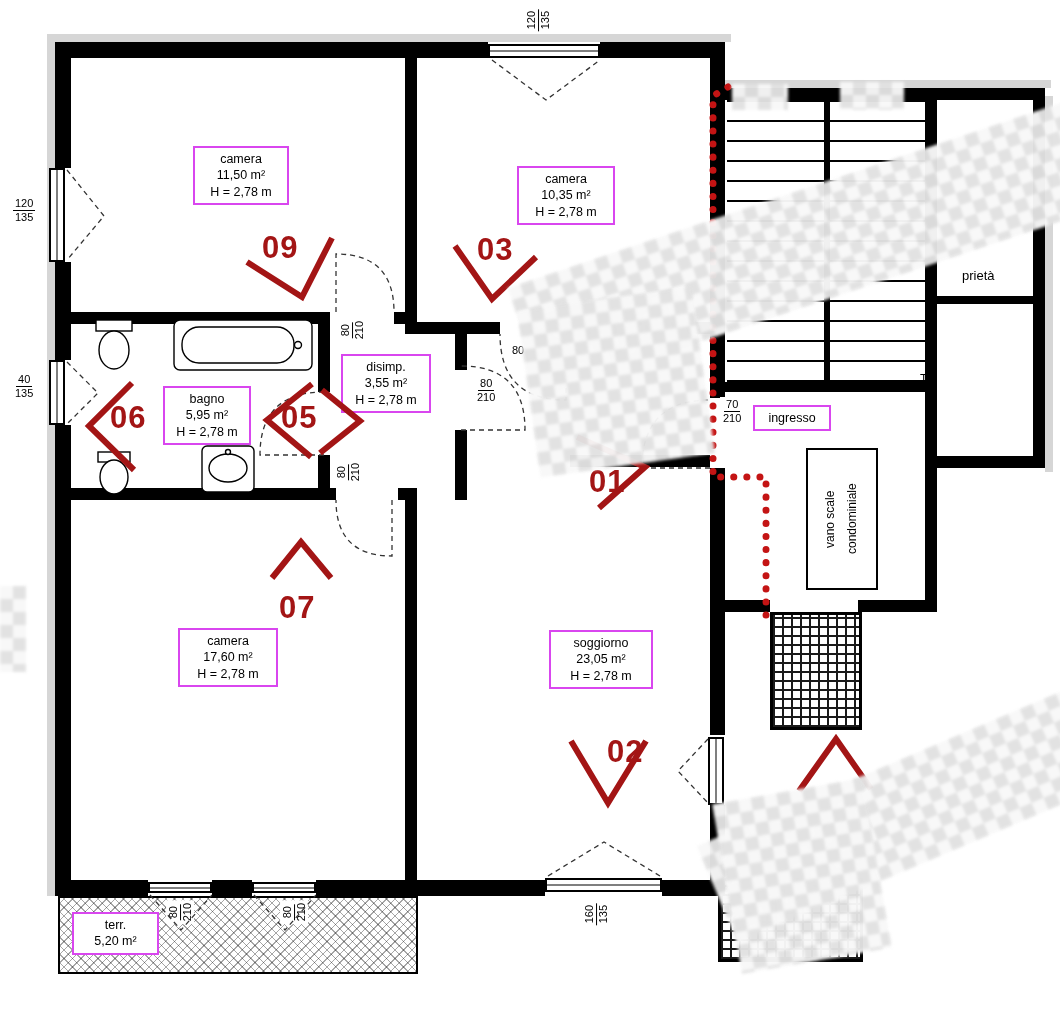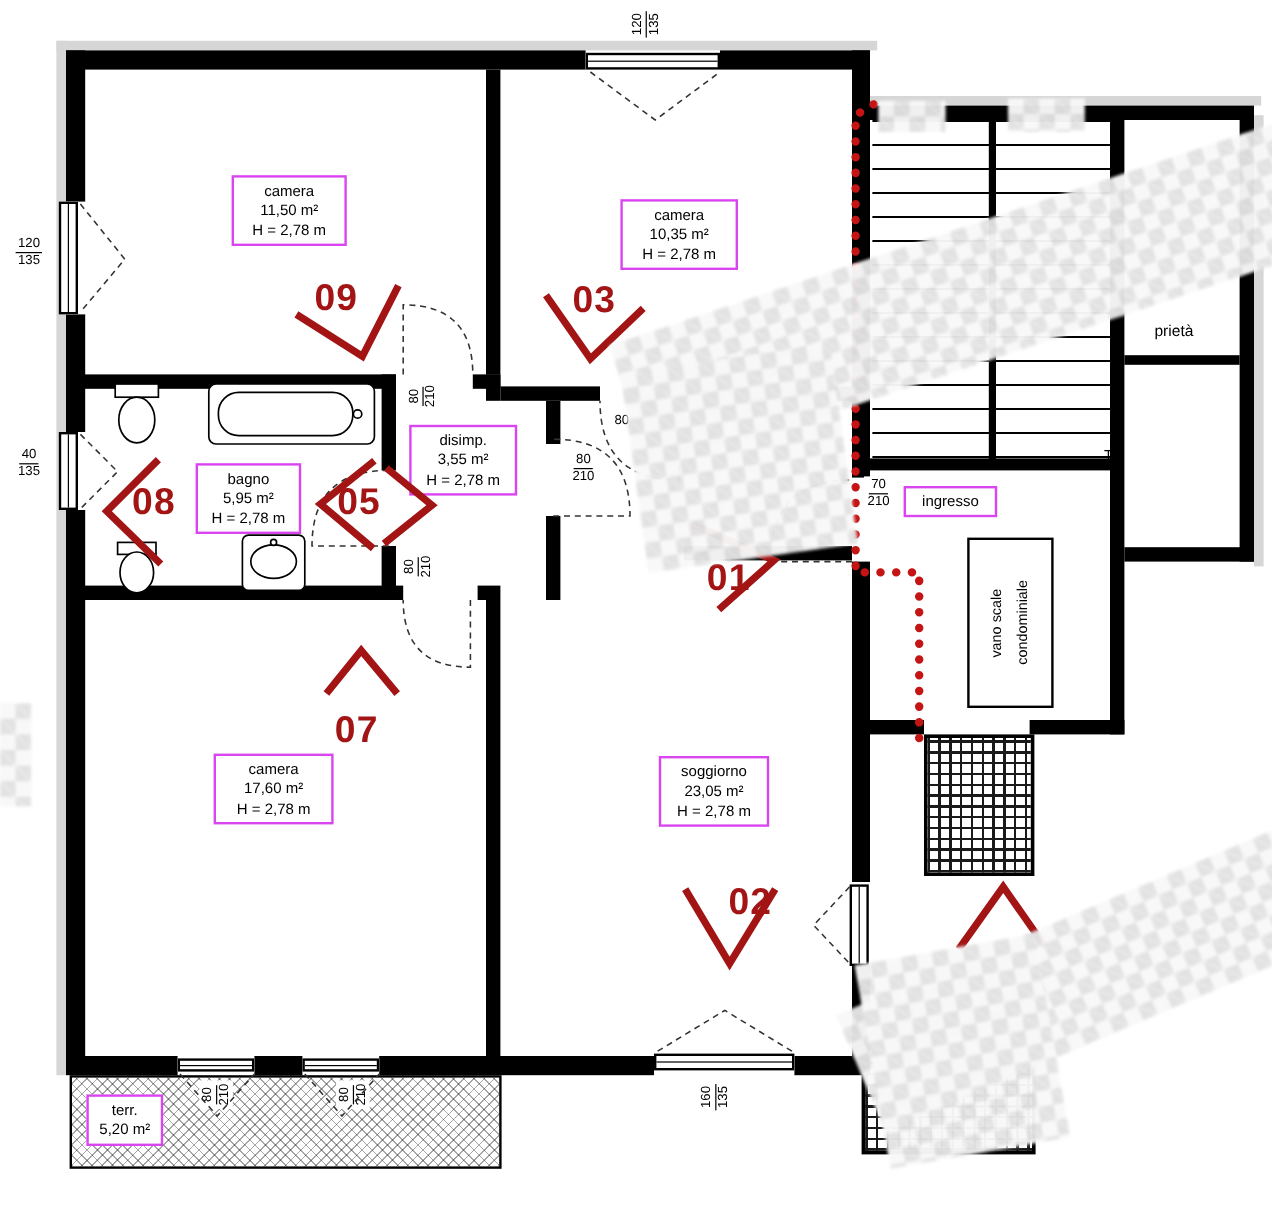--- a/index.html
+++ b/index.html
@@ -125,26 +125,26 @@
   <div class="room-label" style="left:341px;top:354px;width:90px">
     <div>disimp.</div>
     <div>3,55 m²</div>
     <div>H = 2,78 m</div>
   </div>
   <div class="room-label" style="left:178px;top:628px;width:100px">
     <div>camera</div>
     <div>17,60 m²</div>
     <div>H = 2,78 m</div>
   </div>
-  <div class="room-label" style="left:549px;top:630px;width:92px">
+  <div class="room-label" style="left:549px;top:630px;width:104px">
     <div>soggiorno</div>
     <div>23,05 m²</div>
     <div>H = 2,78 m</div>
   </div>
-  <div class="room-label" style="left:72px;top:912px;width:64px">
+  <div class="room-label" style="left:72px;top:912px;width:87px">
     <div>terr.</div>
     <div>5,20 m²</div>
   </div>
   <div class="room-label" style="left:753px;top:405px;width:78px">
     <div>ingresso</div>
   </div>
   <div class="vano-box" style="left:806px;top:448px;width:72px;height:142px">
     <div class="vtext">vano scale condominiale</div>
   </div>
   <div class="plain-text" style="left:962px;top:268px;font-size:13px">prietà</div>
@@ -187,21 +187,21 @@
     <span class="num">80</span>
     <span class="den">210</span>
   </div>
   <div class="dim rot" style="left:282px;top:898px">
     <span class="num">80</span>
     <span class="den">210</span>
   </div>
 
   <div class="marker" style="left:262px;top:230px">09</div>
   <div class="marker" style="left:477px;top:232px">03</div>
-  <div class="marker" style="left:110px;top:400px">08</div>
+  <div class="marker" style="left:110px;top:400px">06</div>
   <div class="marker" style="left:281px;top:400px">05</div>
   <div class="marker" style="left:279px;top:590px">07</div>
   <div class="marker" style="left:589px;top:464px">01</div>
   <div class="marker" style="left:607px;top:734px">02</div>
 
   <svg class="svg-overlay" width="1060" height="1022" viewBox="0 0 1060 1022">
 
     <g stroke="#000" stroke-width="1.4" fill="#fff">
       <rect x="174" y="320" width="138" height="50" rx="6"></rect>
       <rect x="182" y="327" width="112" height="36" rx="17"></rect>

